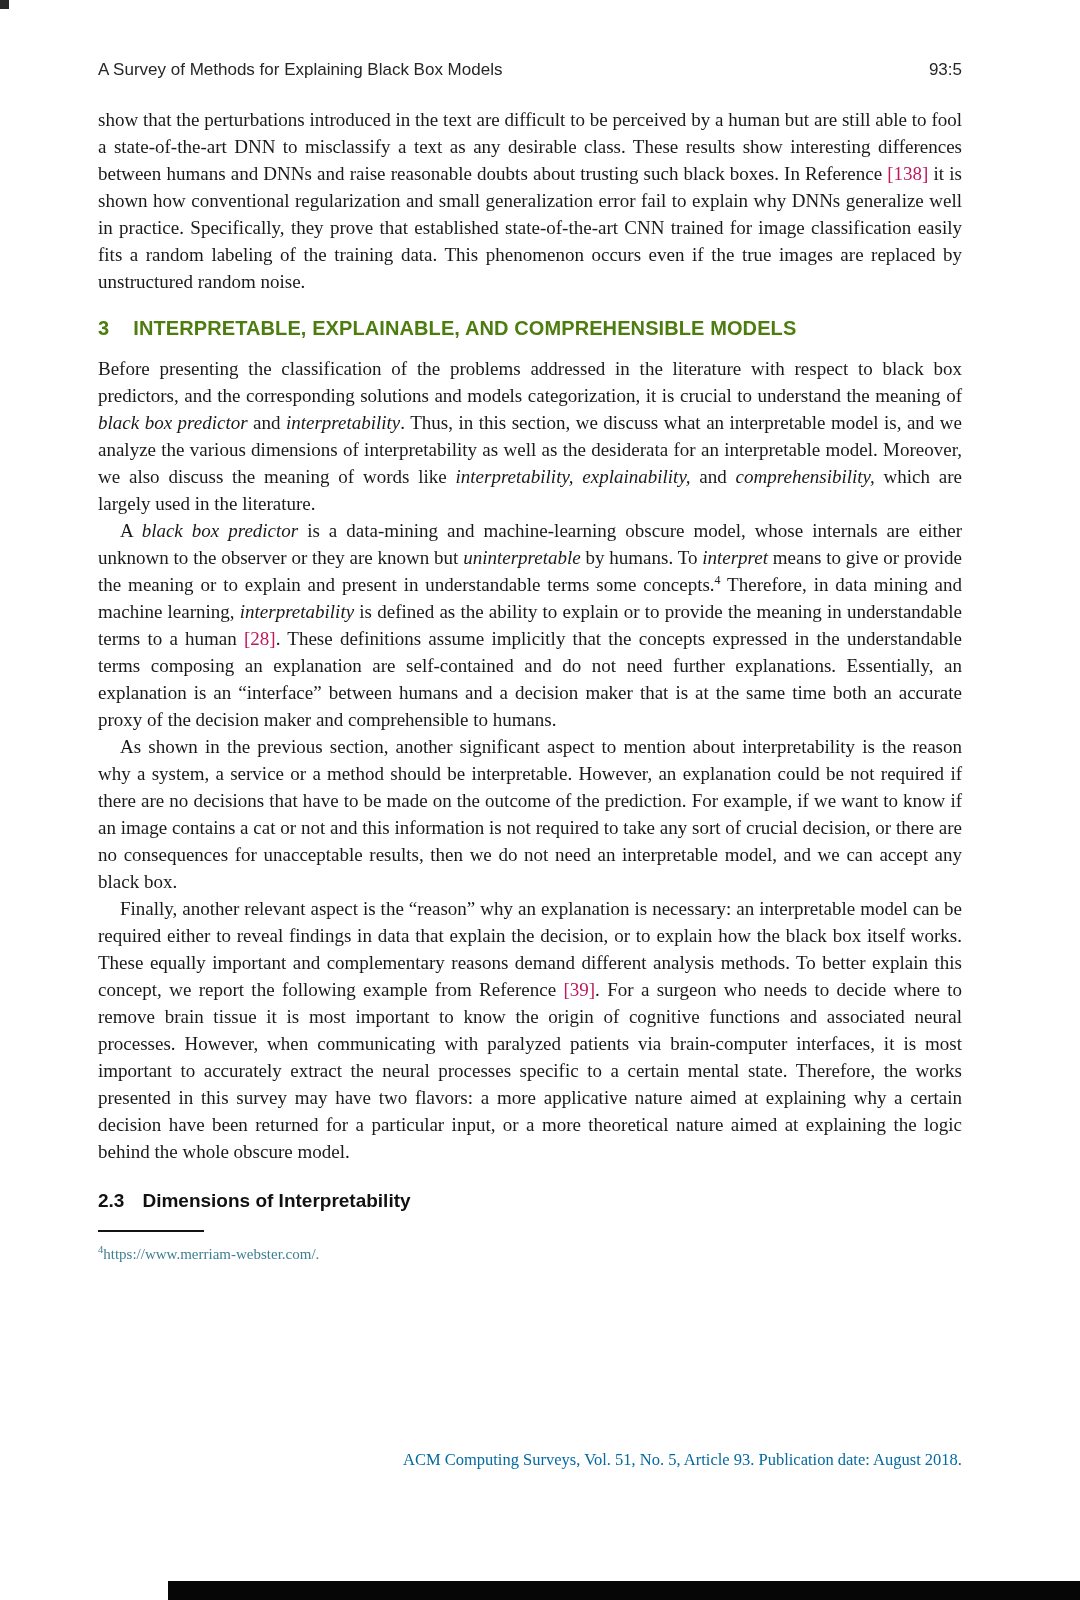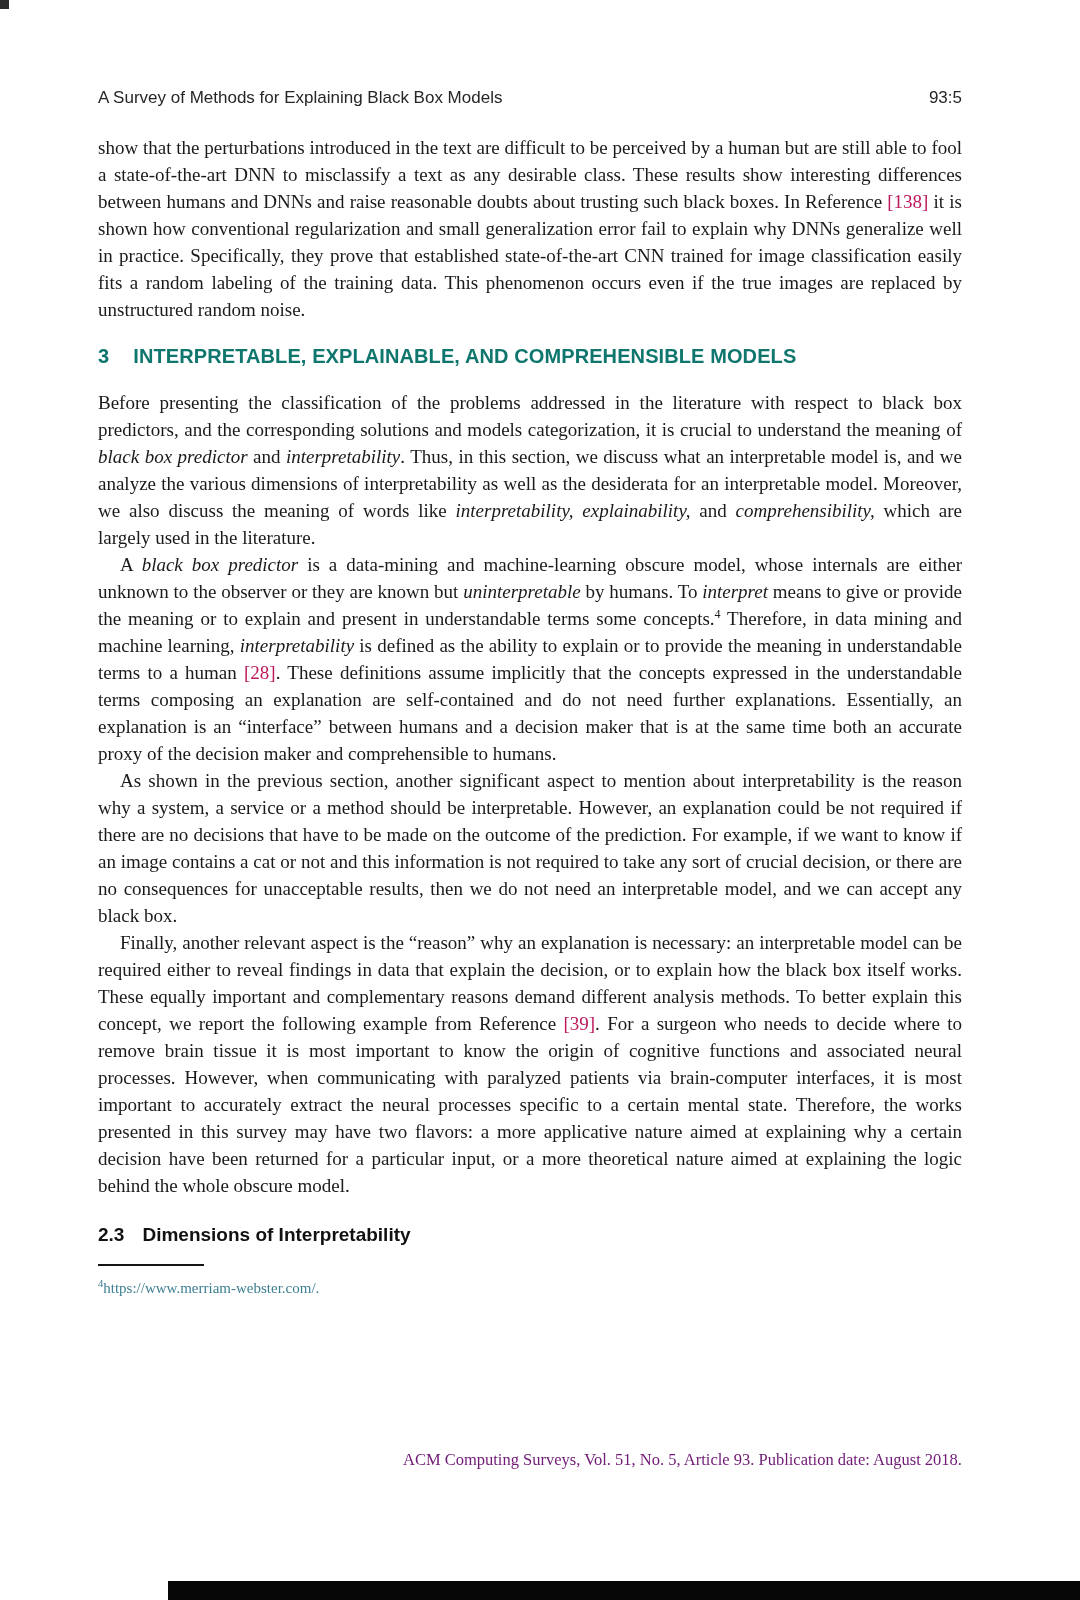--- a/index.html
+++ b/index.html
@@ -2,21 +2,21 @@
 <html><head>
 <meta charset="utf-8">
 <style>
   html, body { margin: 0; padding: 0; background: #ffffff; }
   .page {
     position: relative;
     width: 1080px;
     height: 1600px;
     box-sizing: border-box;
     background: #ffffff;
-    padding: 88px 118px 0 98px;
+    padding: 60px 118px 0 98px;
     font-family: "Liberation Serif", serif;
     color: #1a1a1a;
     overflow: hidden;
   }
   .running-head {
     display: flex;
     justify-content: space-between;
     align-items: baseline;
     font-family: "Liberation Sans", sans-serif;
     font-size: 17px;
@@ -34,22 +34,22 @@
   }
   sup.fnmark {
     font-size: 12px;
     line-height: 0;
     vertical-align: super;
   }
   h2.section-heading {
     font-family: "Liberation Sans", sans-serif;
     font-size: 20px;
     font-weight: bold;
-    color: #0f766e;
-    margin: 20px 0 19px 0;
+    color: #4d7c0f;
+    margin: 20px 0 13px 0;
     letter-spacing: 0.1px;
   }
   h2.section-heading .sec-num { margin-right: 24px; }
   h3.subsection-heading {
     font-family: "Liberation Sans", sans-serif;
     font-size: 19px;
     font-weight: bold;
     color: #111111;
     margin: 22px 0 12px 0;
   }
@@ -72,21 +72,21 @@
   .footnote .url {
     color: #3d7f92;
     text-decoration: none;
     cursor: pointer;
   }
   .journal-footer {
     position: absolute;
     right: 118px;
     top: 1450px;
     font-size: 16.5px;
-    color: #701a75;
+    color: #0369a1;
     font-family: "Liberation Serif", serif;
   }
   .scan-bar {
     position: absolute;
     left: 168px;
     right: 0;
     top: 1581px;
     height: 19px;
     background: #060606;
   }

